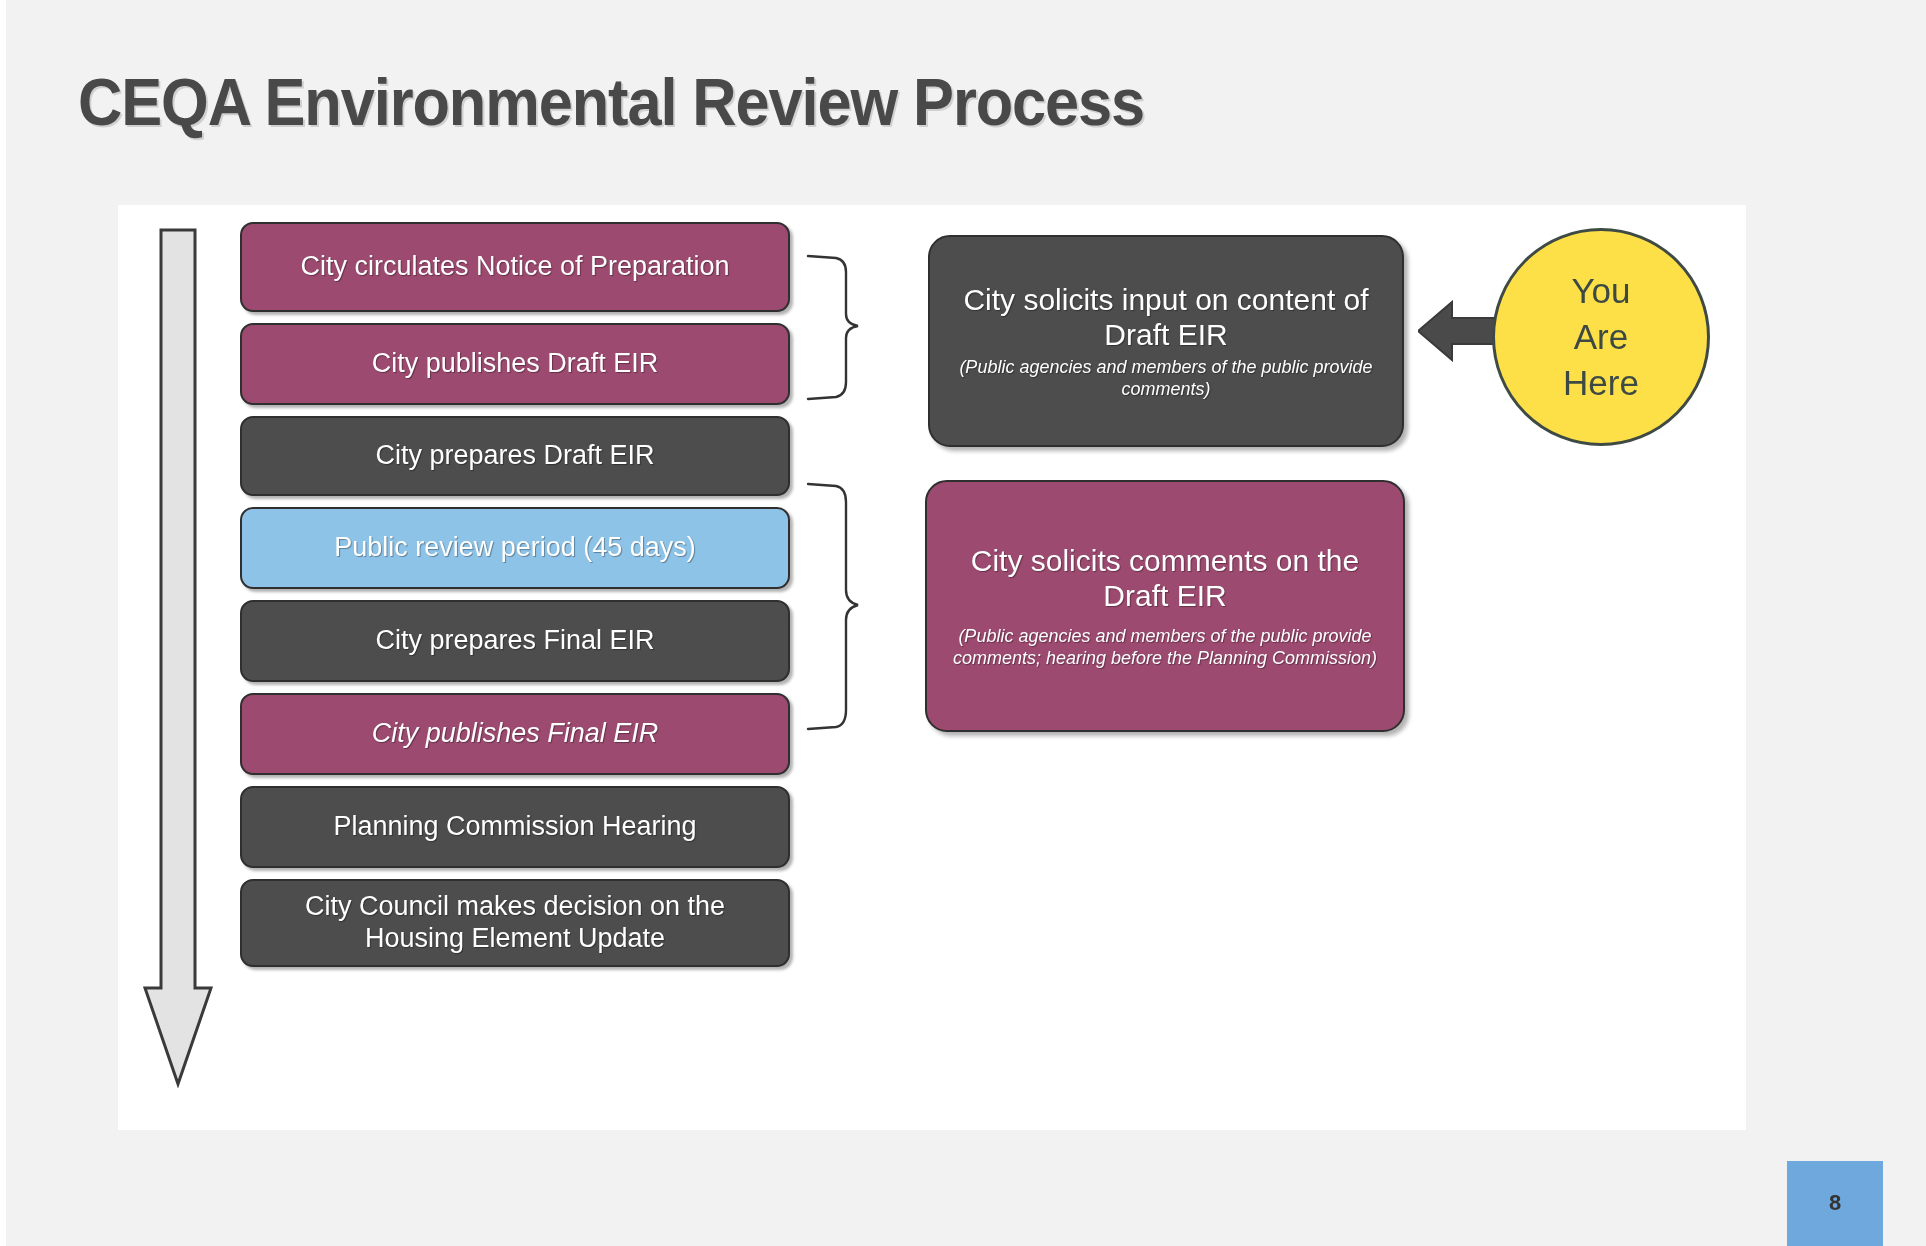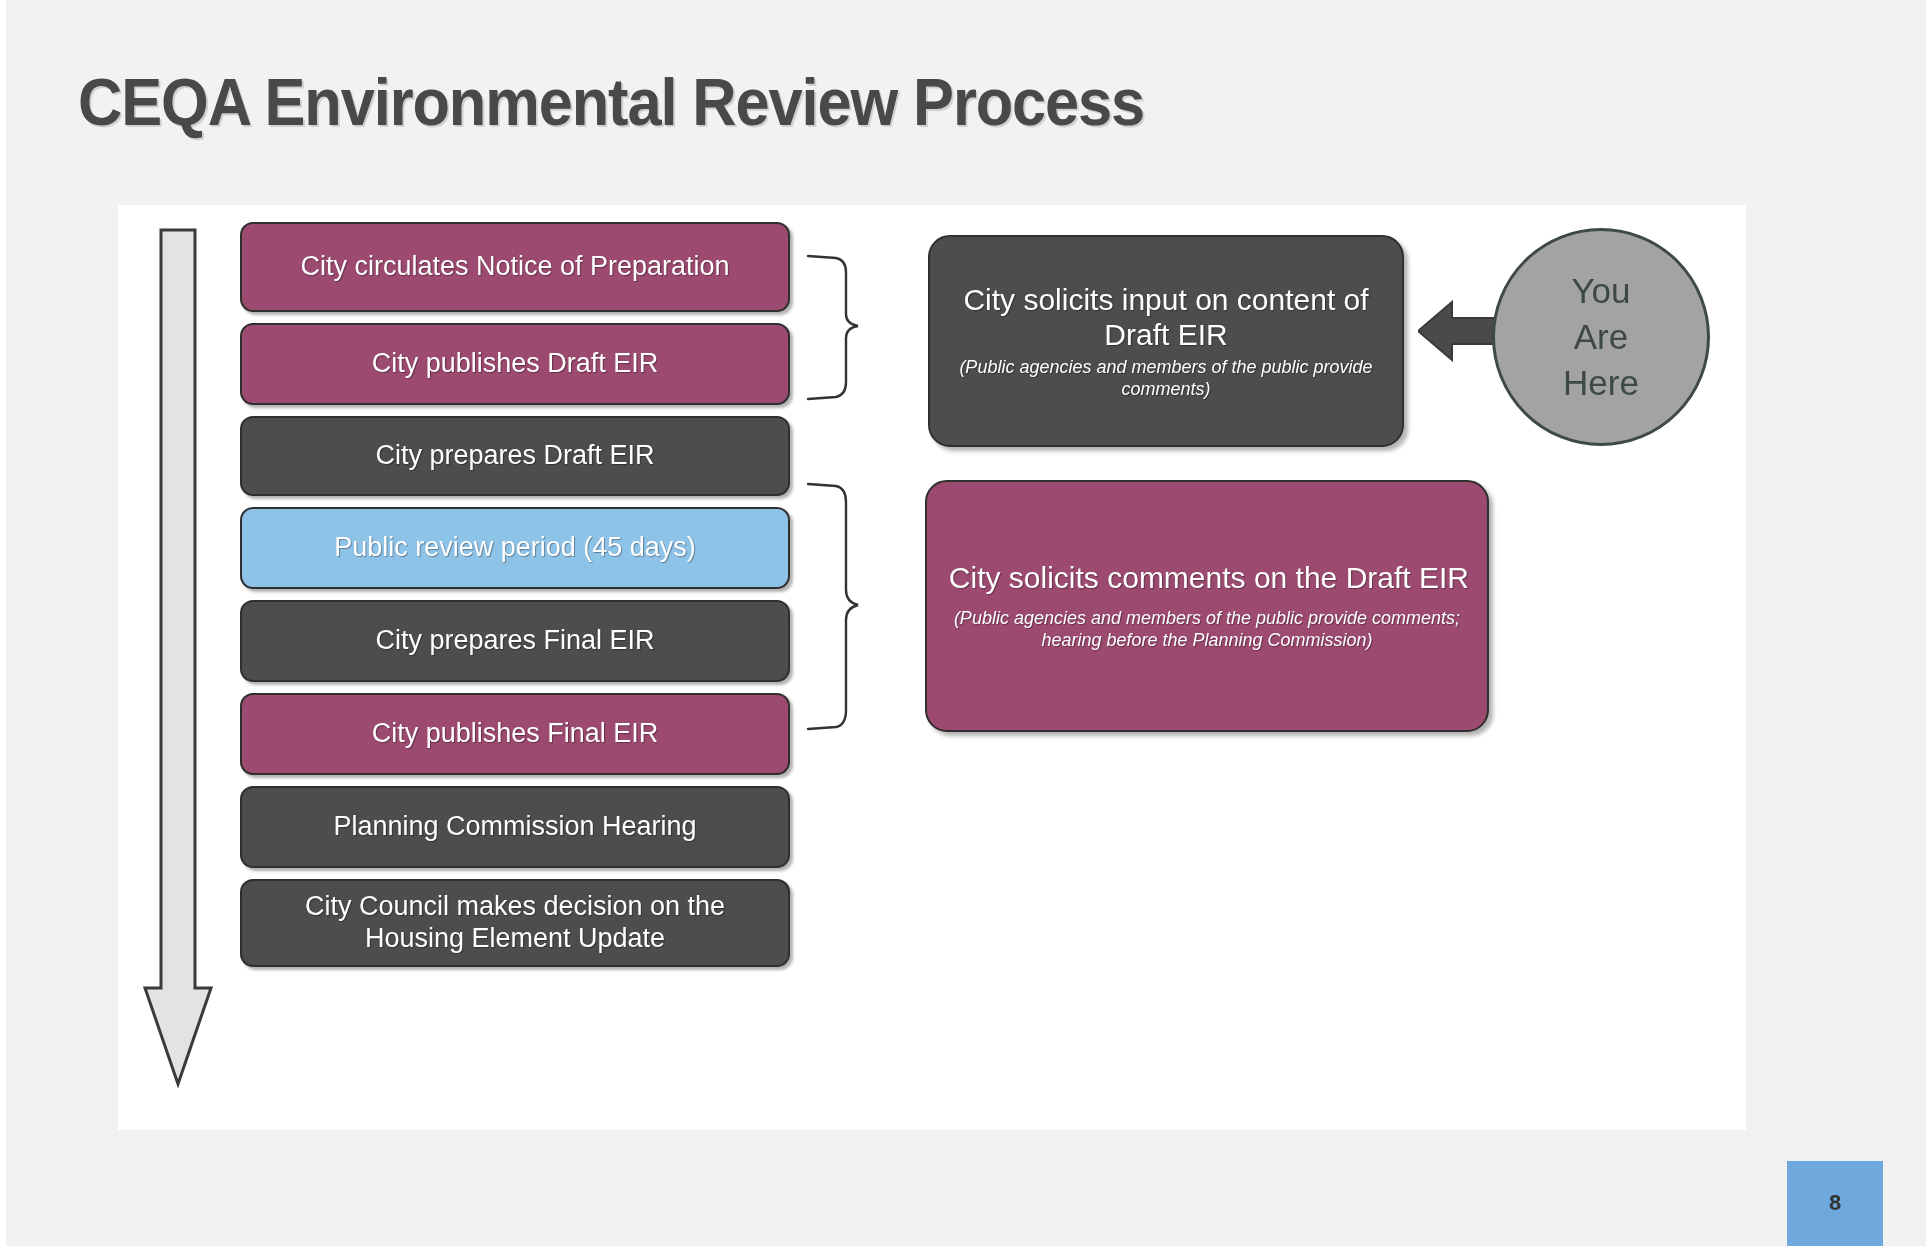--- a/index.html
+++ b/index.html
@@ -122,21 +122,21 @@
   }
   #callout-draft-eir-input {
     left: 928px;
     top: 235px;
     width: 476px;
     height: 212px;
   }
   #callout-draft-eir-comments {
     left: 925px;
     top: 480px;
-    width: 564px;
+    width: 480px;
     height: 252px;
     gap: 8px;
   }
 
   
   .brace {
     position: absolute;
   }
   #brace-top { left: 806px; top: 252px; width: 72px; height: 150px; }
   #brace-bottom { left: 806px; top: 480px; width: 72px; height: 252px; }
@@ -149,21 +149,21 @@
     width: 82px;
     height: 62px;
   }
   #you-are-here-circle {
     position: absolute;
     left: 1492px;
     top: 228px;
     width: 218px;
     height: 218px;
     border-radius: 50%;
-    background: #a3a3a3;
+    background: #fde047;
     border: 3px solid #3f4a45;
     box-sizing: border-box;
     display: flex;
     flex-direction: column;
     align-items: center;
     justify-content: center;
     color: #3d4a44;
     font-size: 35px;
     line-height: 1.32;
   }
@@ -210,21 +210,21 @@
     </div>
     <div class="step-box c-gray" style="height:80px;">
       <span>City prepares Draft EIR</span>
     </div>
     <div class="step-box c-blue" style="height:82px;">
       <span>Public review period (45 days)</span>
     </div>
     <div class="step-box c-gray" style="height:82px;">
       <span>City prepares Final EIR</span>
     </div>
-    <div class="step-box c-plum" style="height:82px;margin-top:0;">
+    <div class="step-box c-plum" style="height:82px;margin-top:0;font-style:italic;">
       <span>City publishes Final EIR</span>
     </div>
     <div class="step-box c-gray" style="height:82px;margin-top:9px;">
       <span>Planning Commission Hearing</span>
     </div>
     <div class="step-box c-gray" style="height:88px;margin-top:6px;">
       <span>City Council makes decision on the Housing Element Update</span>
     </div>
   </div>
 

